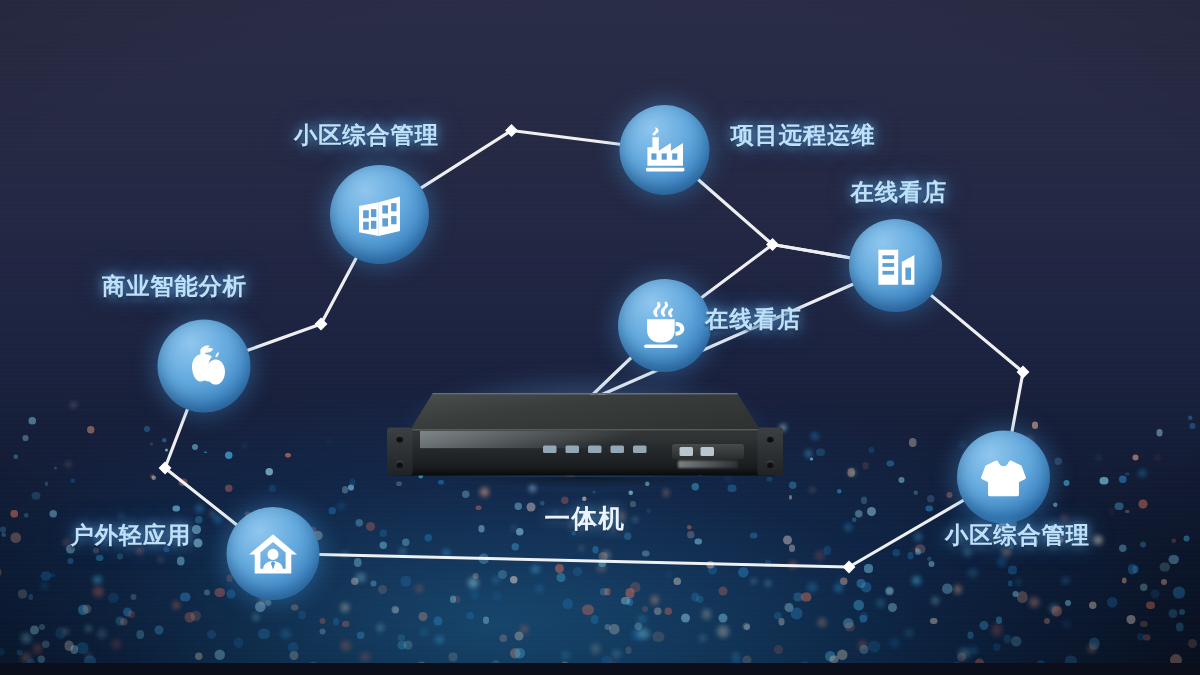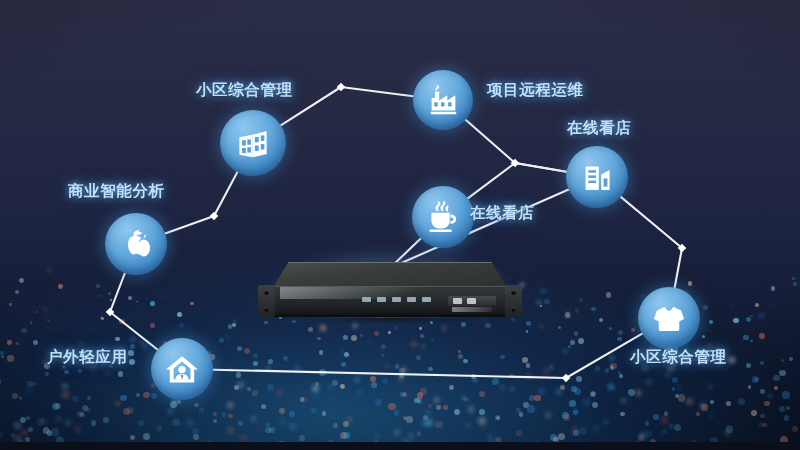--- a/index.html
+++ b/index.html
@@ -741,15 +741,16 @@
     <div class="srv-brand"></div>
     <div class="srv-ear l">
       <i class="a"></i>
         <i class="b"></i>
     </div>
     <div class="srv-ear r">
       <i class="a"></i>
         <i class="b"></i>
     </div>
     <div class="srv-shadow"></div>
+    <div id="server-label">一体机</div>
   </div>
 
 </div>
 
 </body></html>

